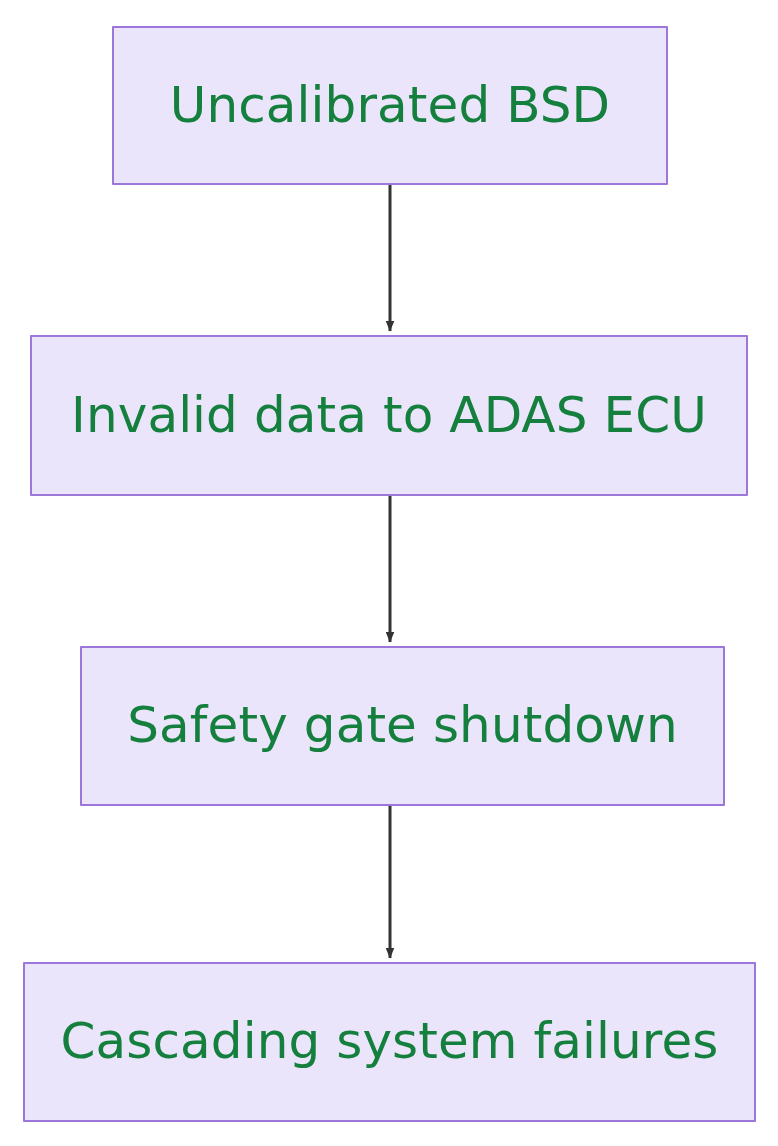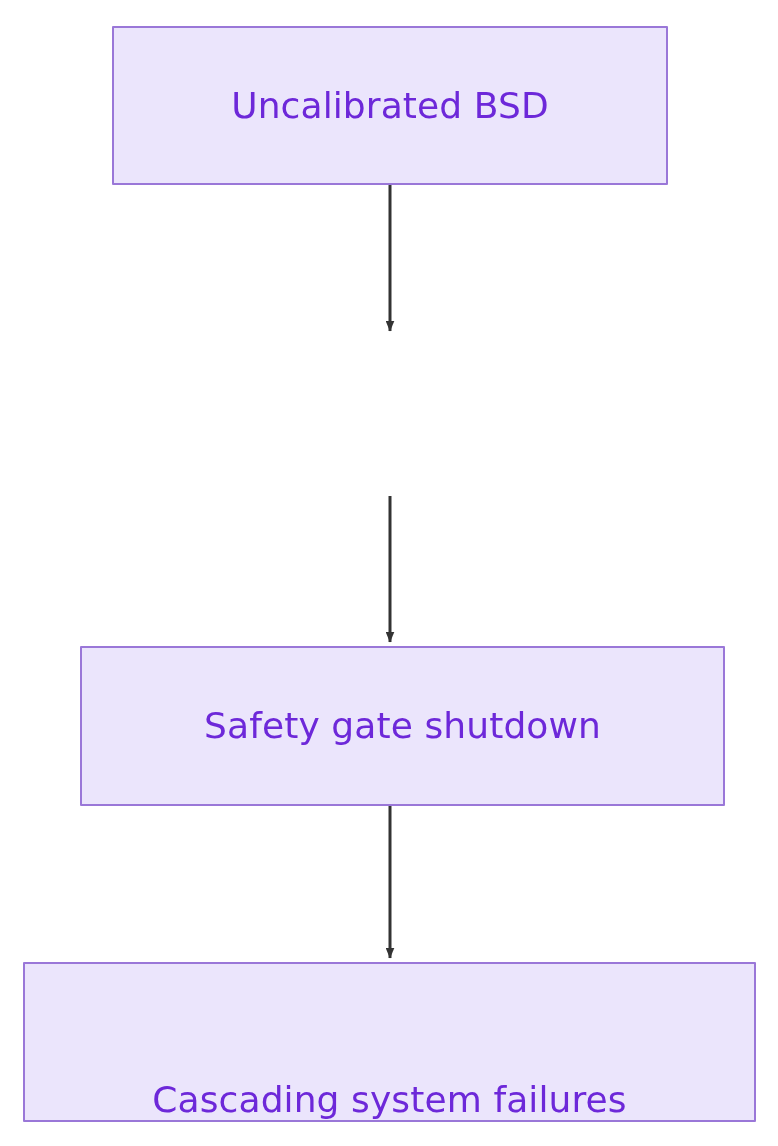--- a/index.html
+++ b/index.html
@@ -39,34 +39,34 @@
     background: #ebe5fc;
     border: 2px solid #9a77d8;
     border-radius: 1px;
     display: flex;
     align-items: center;
     justify-content: center;
     text-align: center;
   }
 
   .node-label {
-    color: #6d28d9;
-    font-size: 36px;
+    color: #15803d;
+    font-size: 50px;
     font-weight: 400;
     line-height: 1.15;
     letter-spacing: 0.1px;
     white-space: nowrap;
     font-family: "DejaVu Sans", "Liberation Sans", sans-serif;
   }
 
   
   #node-n1 { left: 112px; top: 26px;  width: 556px; height: 159px; }
   #node-n2 { left: 30px;  top: 335px; width: 718px; height: 161px; }
   #node-n3 { left: 67px;  top: 646px; width: 645px; height: 160px; margin-left: 13px; }
-  #node-n4 { left: 23px;  top: 962px; width: 733px; height: 160px; align-items: flex-end; }
+  #node-n4 { left: 23px;  top: 962px; width: 733px; height: 160px; }
 </style>
 </head>
 <body>
 
 <div id="flowchart-canvas">
 
   <svg class="edge-layer" width="778" height="1146" viewBox="0 0 778 1146" xmlns="http://www.w3.org/2000/svg">
     <defs>
       <marker id="arrowhead" markerWidth="11" markerHeight="9" refX="10.5" refY="4.5" orient="auto" markerUnits="userSpaceOnUse">
         <path d="M0,0 L11,4.5 L0,9 z" fill="#333333"></path>
@@ -83,20 +83,23 @@
 
     <g>
       <line x1="390" y1="806" x2="390" y2="958" stroke="#333333" stroke-width="3" marker-end="url(#arrowhead)"></line>
     </g>
   </svg>
 
   <div class="node" id="node-n1">
     <span class="node-label">Uncalibrated BSD</span>
   </div>
 
+  <div class="node" id="node-n2">
+    <span class="node-label">Invalid data to ADAS ECU</span>
+  </div>
 
   <div class="node" id="node-n3">
     <span class="node-label">Safety gate shutdown</span>
   </div>
 
   <div class="node" id="node-n4">
     <span class="node-label">Cascading system failures</span>
   </div>
 
 </div>

